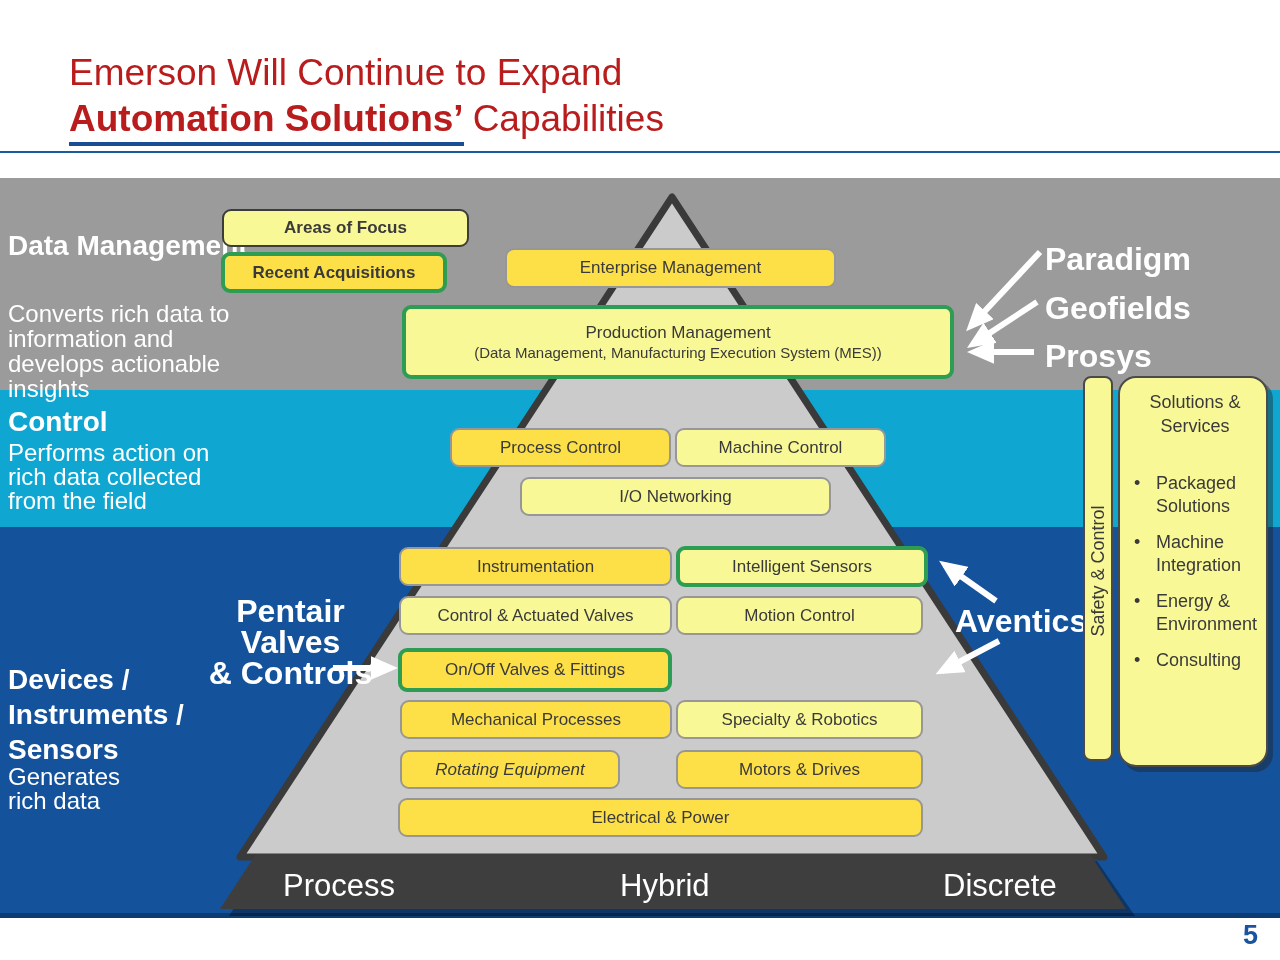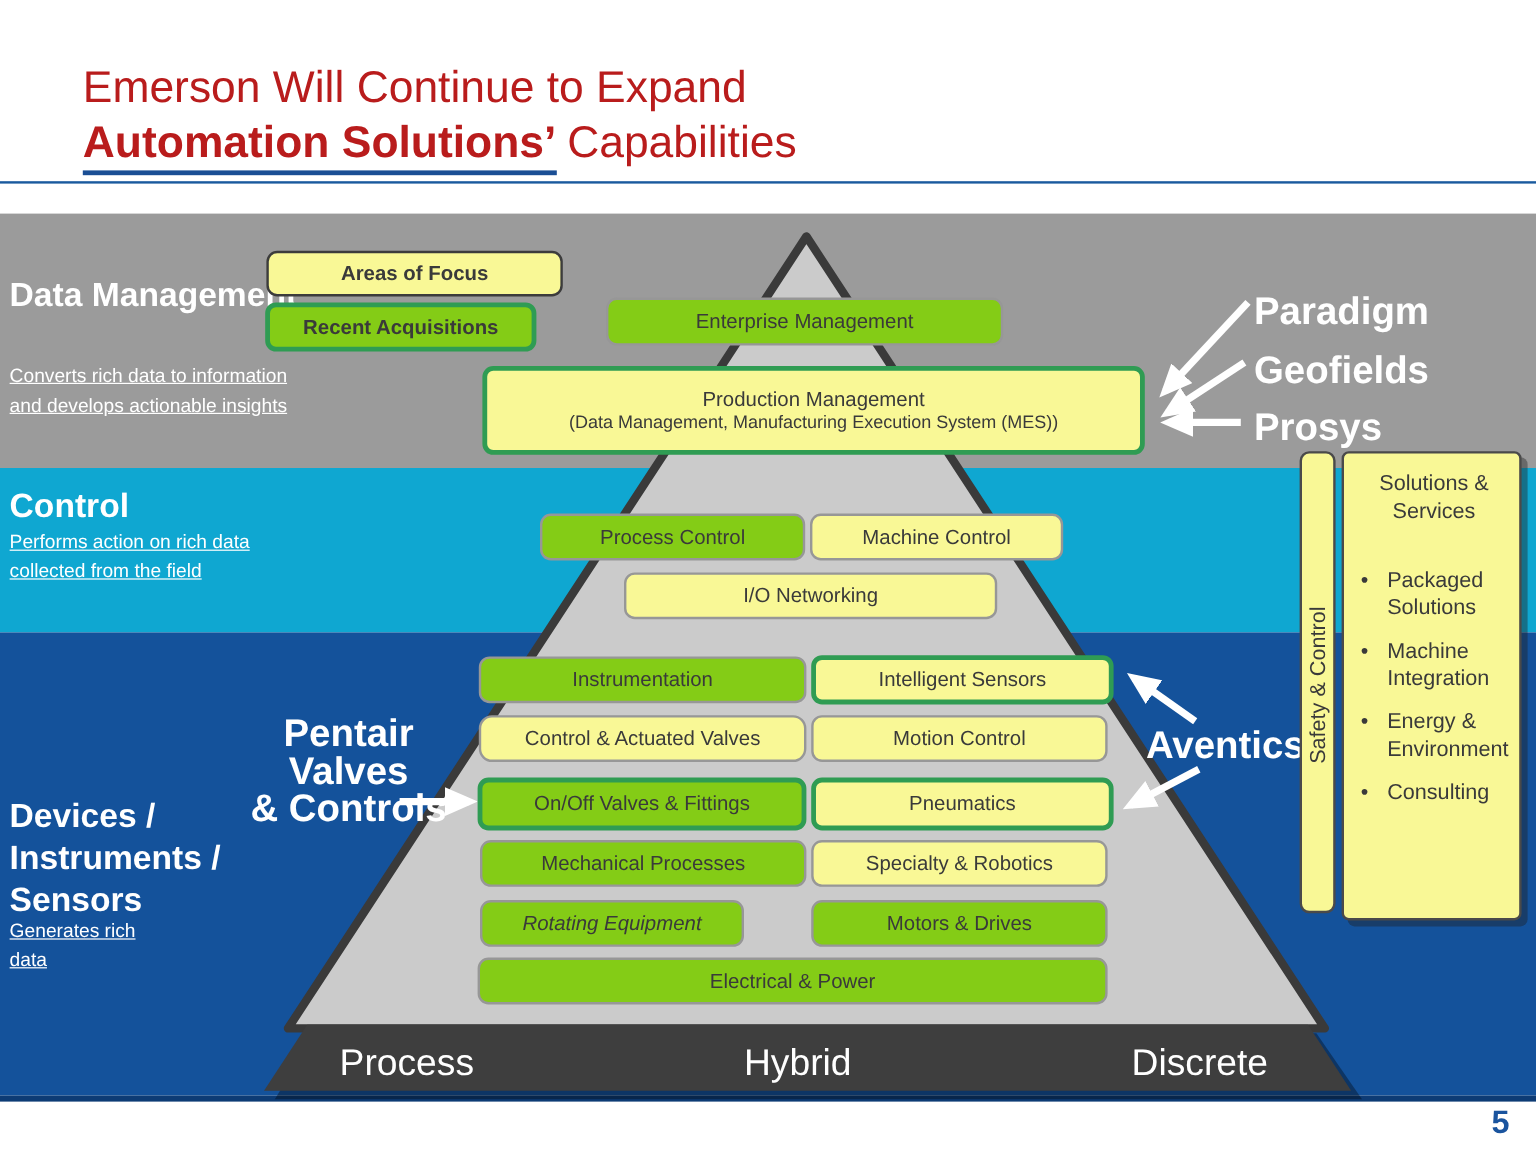--- a/index.html
+++ b/index.html
@@ -19,48 +19,48 @@
   .title .rest{margin-left:9px;}
   .title-rule{position:absolute;left:0;top:151px;width:1280px;height:2px;background:#1A5A9E;z-index:5;}
 
   
   .scene-svg{position:absolute;left:0;top:0;z-index:2;}
 
   
   .pbox{position:absolute;display:flex;flex-direction:column;align-items:center;justify-content:center;
         box-sizing:border-box;border-radius:9px;font-size:17px;color:#3A3A3A;text-align:center;
         z-index:3;line-height:1.15;}
-  .fill-white{background:#84cc16;}
+  .fill-white{background:#fde047;}
   .fill-yellow{background:#F9F896;}
   .bd-gray{border:2px solid #979797;}
   .bd-green{border:4px solid #2F9C53;}
   .bd-dark{border:2px solid #3C3C3C;}
   .pbox .sub{font-size:15px;margin-top:2px;}
   .legend{font-weight:bold;z-index:5;}
 
   
   .sec{position:absolute;color:#FFFFFF;z-index:4;}
   .sec-title{font-weight:bold;font-size:28px;line-height:35px;}
-  .sec-desc{font-size:16px;line-height:25px;text-decoration:underline;}
+  .sec-desc{font-size:24px;line-height:25px;}
 
   
   .annot{position:absolute;color:#FFFFFF;font-weight:bold;font-size:32px;z-index:4;white-space:nowrap;}
   .pentair{text-align:center;line-height:31px;white-space:normal;}
 
   
   .base-label{position:absolute;top:868px;color:#FFFFFF;font-size:31px;z-index:4;}
 
   
   .safety-strip{position:absolute;left:1083px;top:376px;width:30px;height:385px;
         background:#F9F896;border:2px solid #4A4A4A;border-radius:8px;box-sizing:border-box;z-index:4;}
   .safety-text{position:absolute;left:903px;top:556px;width:390px;height:30px;
         transform:rotate(-90deg);display:flex;align-items:center;justify-content:center;
         font-size:18px;color:#3A3A3A;z-index:5;}
   .solutions-panel{position:absolute;left:1118px;top:376px;width:150px;height:391px;
-        background:#F9F896;border:2px solid #4A4A4A;border-radius:6px;box-sizing:border-box;
+        background:#F9F896;border:2px solid #4A4A4A;border-radius:18px;box-sizing:border-box;
         box-shadow:5px 5px 0 rgba(30,30,30,0.40);z-index:4;padding:12px 10px 0 14px;}
   .solutions-title{font-size:18px;color:#3A3A3A;text-align:center;line-height:24px;margin-bottom:34px;}
   .solutions-list{list-style:none;margin:0;padding:0;}
   .solutions-list li{display:flex;font-size:18px;color:#3A3A3A;line-height:23px;margin-bottom:13px;}
   .solutions-list .dot{width:22px;flex:0 0 22px;}
 
   
   .page-num{position:absolute;right:22px;top:920px;color:#1A549E;font-weight:bold;font-size:27px;z-index:5;}
 </style>
 </head>
@@ -113,24 +113,23 @@
   <div class="pbox fill-white bd-gray" style="left:505px;top:248px;width:331px;height:40px;">Enterprise Management</div>
   <div class="pbox fill-yellow bd-green" style="left:402px;top:305px;width:552px;height:74px;">
     <div>Production Management</div>
     <div class="sub">(Data Management, Manufacturing Execution System (MES))</div>
   </div>
   <div class="pbox fill-white bd-gray" style="left:450px;top:428px;width:221px;height:39px;">Process Control</div>
   <div class="pbox fill-yellow bd-gray" style="left:675px;top:428px;width:211px;height:39px;">Machine Control</div>
   <div class="pbox fill-yellow bd-gray" style="left:520px;top:477px;width:311px;height:39px;">I/O Networking</div>
   <div class="pbox fill-white bd-gray" style="left:399px;top:547px;width:273px;height:39px;">Instrumentation</div>
   <div class="pbox fill-yellow bd-green" style="left:676px;top:546px;width:252px;height:41px;">Intelligent Sensors</div>
-  <div class="pbox fill-yellow bd-gray" style="left:399px;top:596px;width:273px;height:39px;border-radius:11px;">Control &amp; Actuated Valves</div>
+  <div class="pbox fill-yellow bd-gray" style="left:399px;top:596px;width:273px;height:39px;">Control &amp; Actuated Valves</div>
   <div class="pbox fill-yellow bd-gray" style="left:676px;top:596px;width:247px;height:39px;">Motion Control</div>
   <div class="pbox fill-white bd-green" style="left:398px;top:648px;width:274px;height:44px;">On/Off Valves &amp; Fittings</div>
-  <div class="pbox fill-yellow bd-green" style="left:676px;top:648px;width:252px;height:44px;">Pneumatics</div>
   <div class="pbox fill-white bd-gray" style="left:400px;top:700px;width:272px;height:39px;">Mechanical Processes</div>
   <div class="pbox fill-yellow bd-gray" style="left:676px;top:700px;width:247px;height:39px;">Specialty &amp; Robotics</div>
   <div class="pbox fill-white bd-gray" style="left:400px;top:750px;width:220px;height:39px;font-style:italic;">Rotating Equipment</div>
   <div class="pbox fill-white bd-gray" style="left:676px;top:750px;width:247px;height:39px;">Motors &amp; Drives</div>
   <div class="pbox fill-white bd-gray" style="left:398px;top:798px;width:525px;height:39px;">Electrical &amp; Power</div>
 
   <div class="annot" style="left:1045px;top:241px;">Paradigm</div>
   <div class="annot" style="left:1045px;top:290px;">Geofields</div>
   <div class="annot" style="left:1045px;top:338px;">Prosys</div>
   <div class="annot pentair" style="left:193px;top:596px;width:195px;">

